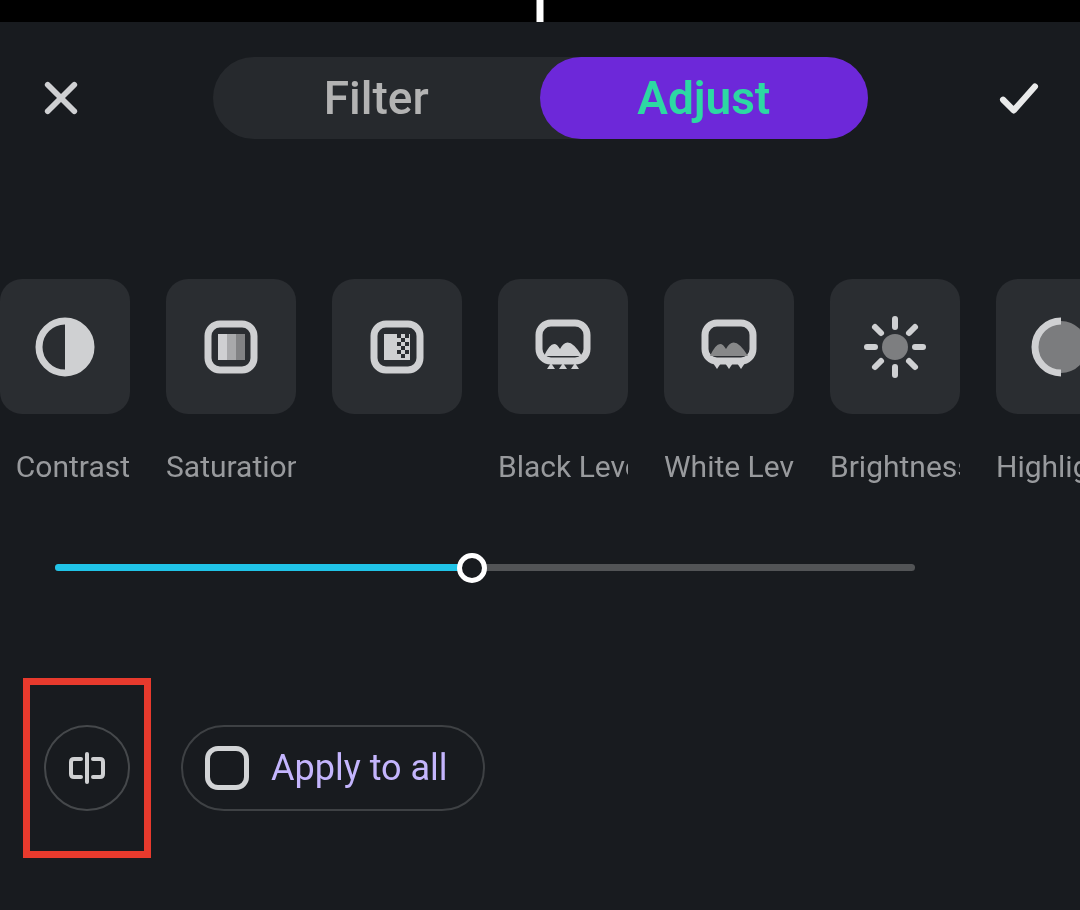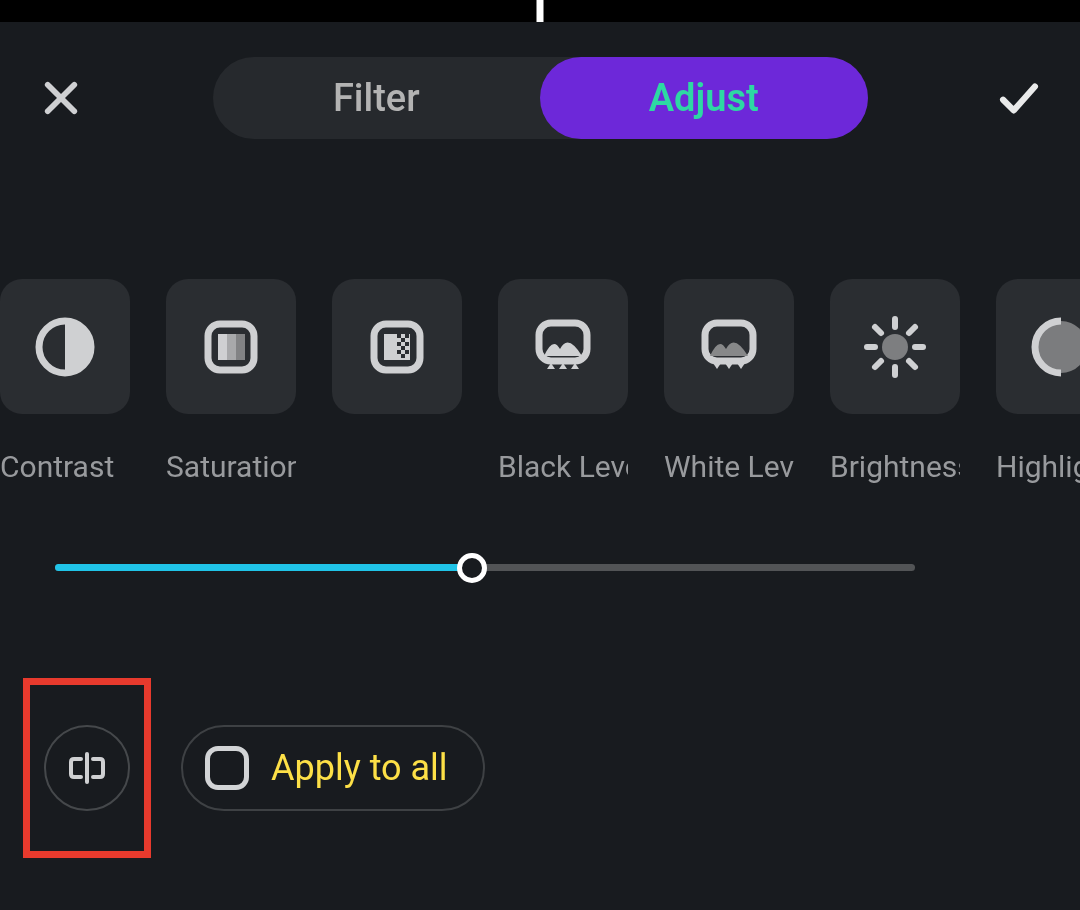--- a/index.html
+++ b/index.html
@@ -50,21 +50,21 @@
       border-radius: 42px;
       padding: 0;
       height: 82px;
       width: 655px;
     }
     .tab-item {
       flex:1;
       display:flex;
       align-items:center;
       justify-content:center;
-      font-size: 38px;
+      font-size: 46px;
       font-weight: 500;
       color:#b3b3b3;
       border-radius: 42px;
       cursor:pointer;
     }
     .tab-item.active {
       background:#6d28d9;
       color:#2dd8a3;
       font-weight: 600;
     }
@@ -72,21 +72,21 @@
       display:flex;
       gap: 36px;
       padding-left: 0;
       margin-top: 140px;
       overflow: hidden;
       width: 1084px;
     }
     .adjust-item {
       display:flex;
       flex-direction:column;
-      align-items:flex-start;
+      align-items:flex-end;
       width: 130px;
       flex: 0 0 130px;
       cursor:pointer;
     }
     .adjust-icon-tile {
       width:130px;
       height:135px;
       background:#2a2d31;
       border-radius: 22px;
       display:flex;
@@ -170,21 +170,21 @@
       gap: 22px;
       cursor:pointer;
     }
     .apply-check {
       width: 44px;
       height: 44px;
       border: 5px solid #d2d4d6;
       border-radius: 13px;
     }
     .apply-label {
-      color:#fde047;
+      color:#c4b5fd;
       font-size: 36px;
       font-weight:400;
       text-align:center;
     }
   </style>
 </head>
 <body>
 
 <div class="topbar-black">
   <div class="playhead-tick"></div>

